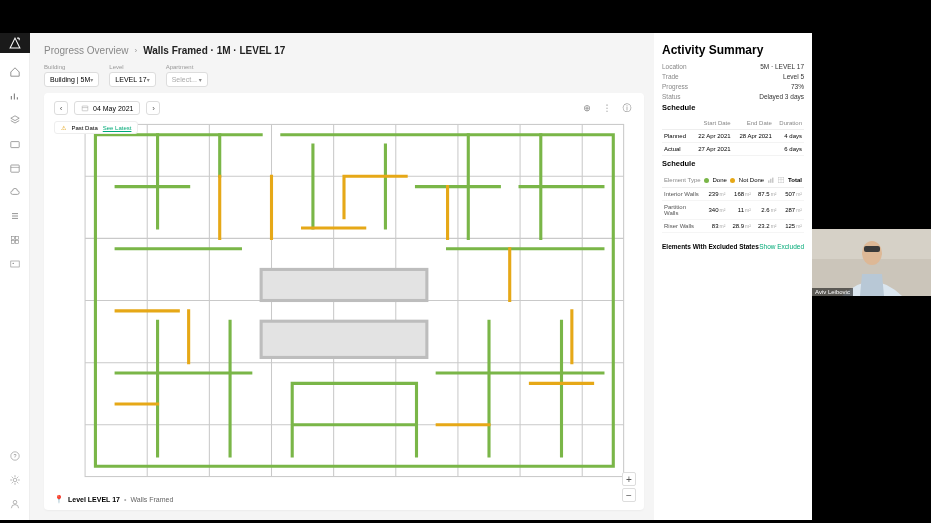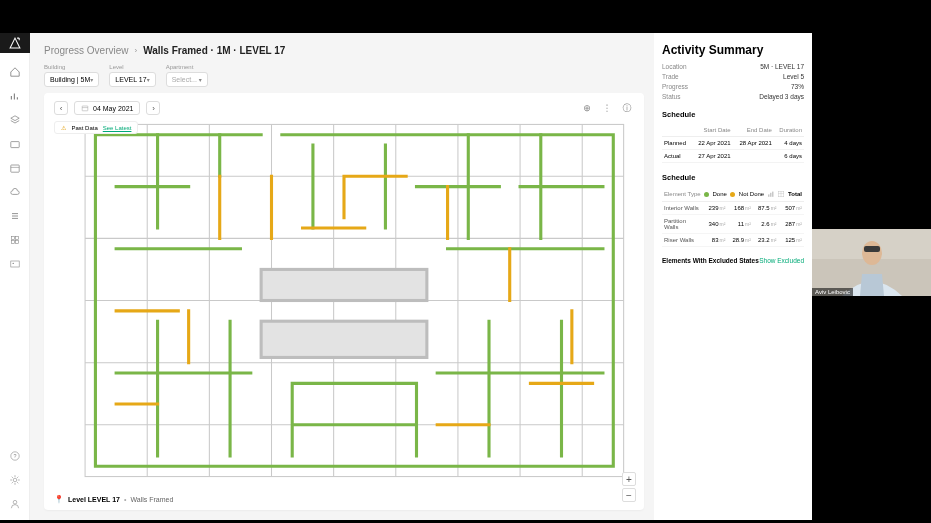--- a/index.html
+++ b/index.html
@@ -38,21 +38,21 @@
 .fp-footer .sep { color: #aaa; }
 .fp-footer .act { color: #666; }
 .zoom-ctrls { position: absolute; bottom: 8px; right: 8px; display: flex; flex-direction: column; gap: 2px; }
 .zoom-btn { width: 14px; height: 14px; background: #fff; border: 1px solid #ddd; border-radius: 2px; display: flex; align-items: center; justify-content: center; font-size: 10px; cursor: pointer; color: #555; }
 .right-panel { width: 158px; background: #fff; padding: 10px 8px; font-size: 7px; overflow: hidden; }
 .rp-title { font-size: 12px; font-weight: 600; margin-bottom: 6px; }
 .rp-kv { display: flex; justify-content: space-between; margin-bottom: 3px; font-size: 6.5px; }
 .rp-kv .k { color: #888; }
 .rp-kv .v { color: #333; }
 .status-delayed { color: #d9534f; }
-.rp-section-title { font-size: 7.5px; font-weight: 600; margin: 10px 0 5px; }
+.rp-section-title { font-size: 7.5px; font-weight: 600; margin: 3px 0 5px; }
 .sched-table { width: 100%; font-size: 6px; border-collapse: collapse; }
 .sched-table th { color: #888; font-weight: 400; text-align: right; padding: 3px 2px; border-bottom: 1px solid #eee; }
 .sched-table th:first-child { text-align: left; }
 .sched-table td { padding: 3px 2px; border-bottom: 1px solid #f3f3f3; text-align: right; }
 .sched-table td:first-child { text-align: left; }
 .elements-legend { display: flex; align-items: center; justify-content: space-between; font-size: 6px; padding: 3px 2px; border-bottom: 1px solid #eee;}
 .legend-left { color: #888; }
 .legend-mid { display: flex; align-items: center; gap: 4px;}
 .dot { width: 5px; height: 5px; border-radius: 50%; display: inline-block; }
 .dot-done { background: #7ab648; }

